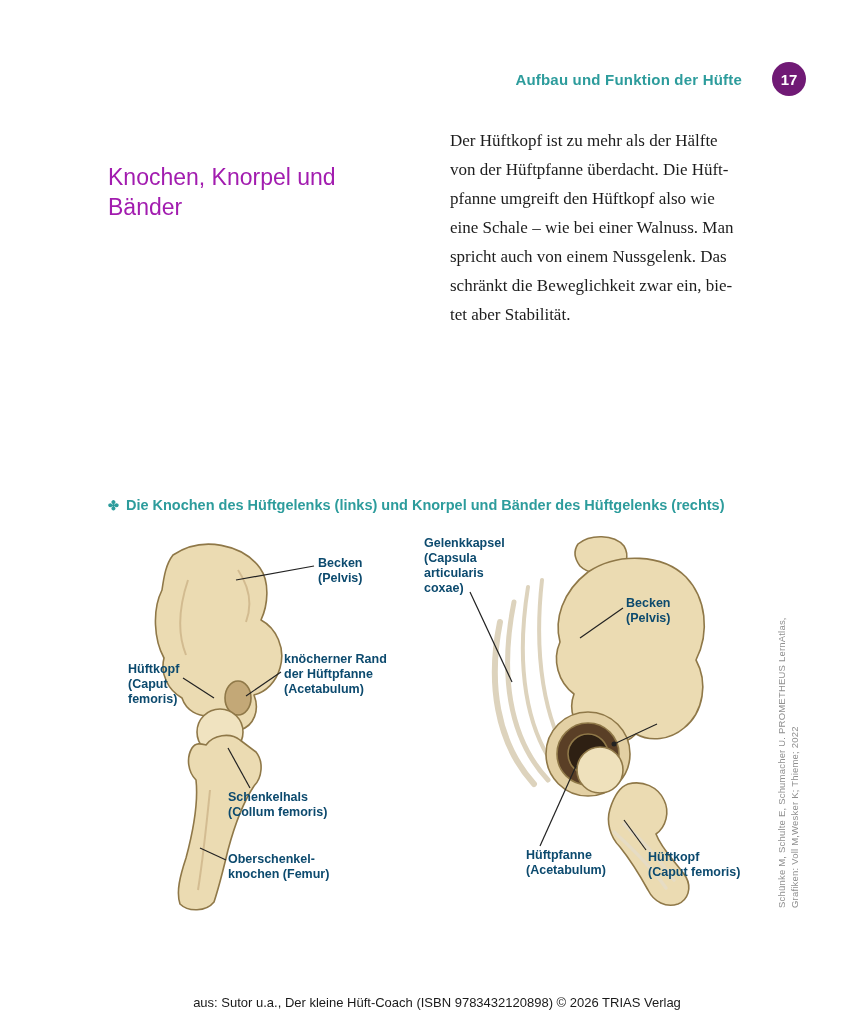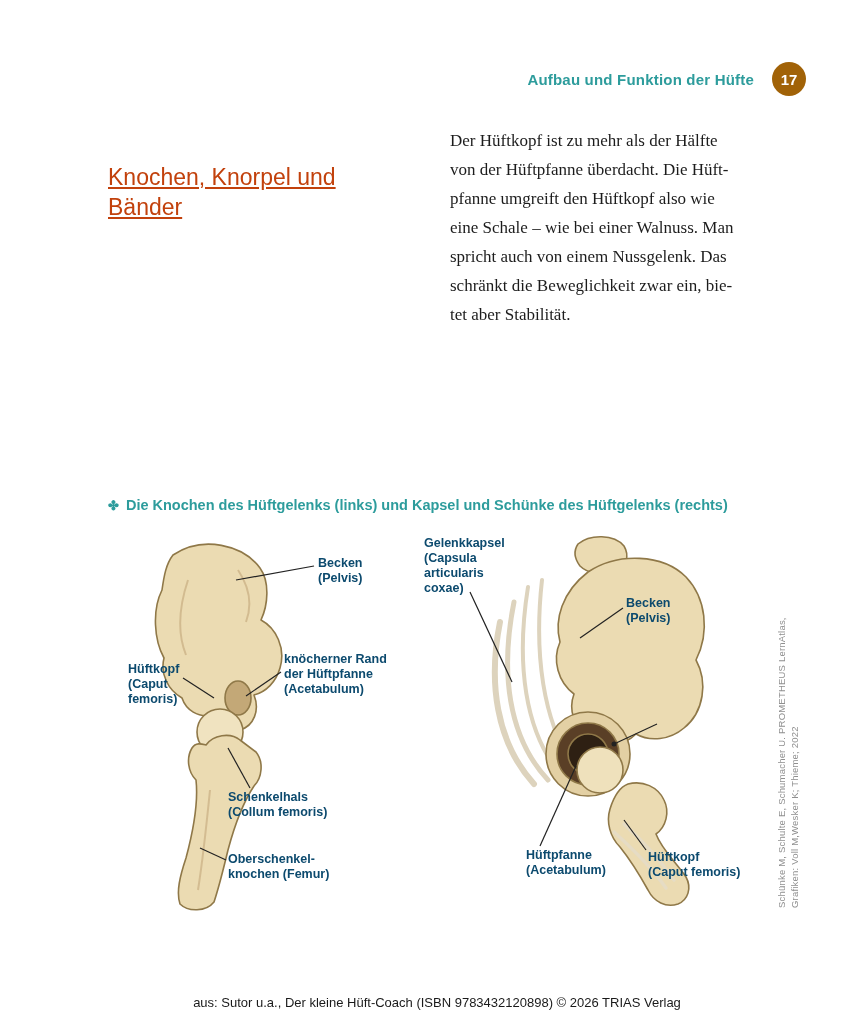--- a/index.html
+++ b/index.html
@@ -2,40 +2,40 @@
 <html lang="de"><head>
 <meta charset="utf-8">
 <style>
   html,body{margin:0;padding:0;}
   body{
     width:866px;height:1020px;position:relative;background:#ffffff;
     font-family:"Liberation Sans",sans-serif;overflow:hidden;
   }
   
   .running-head{
-    position:absolute;top:62px;right:60px;display:flex;align-items:center;gap:18px;
+    position:absolute;top:62px;right:60px;display:flex;align-items:center;gap:30px;
   }
   .running-title{
     color:#2D9C9C;font:700 15px/1 "Liberation Sans",sans-serif;letter-spacing:.2px;
   }
   .page-badge{
-    width:34px;height:34px;border-radius:50%;background:#a16207;color:#fff;
+    width:34px;height:34px;border-radius:50%;background:#701a75;color:#fff;
     display:flex;align-items:center;justify-content:center;
     font:700 15px/1 "Liberation Sans",sans-serif;
     text-align:center;
   }
   
   .col{position:absolute;top:126px;width:314px;color:#1c1c1c;
     font:400 17px/29px "Liberation Serif",serif;}
   .col-left{left:108px;}
   .col-right{left:450px;}
   .para{white-space:pre-line;margin:0;}
   .section-heading{
-    color:#c2410c;font:500 23px/30px "Liberation Sans",sans-serif;
-    white-space:pre-line;margin:36px 0 16px 0;text-decoration:underline;
+    color:#a21caf;font:500 23px/30px "Liberation Sans",sans-serif;
+    white-space:pre-line;margin:36px 0 16px 0;
   }
   .col-right .para + .para{margin-top:29px;font-style:italic;}
   
   .fig-caption{
     position:absolute;left:108px;top:497px;width:680px;display:flex;gap:7px;align-items:baseline;
     color:#2D9C9C;font:700 14.5px/1.2 "Liberation Sans",sans-serif;
   }
   .fig-caption .icon{font-size:13px;}
   
   .figure{position:absolute;left:0;top:532px;width:866px;height:400px;}
@@ -87,21 +87,21 @@
 von der Hüftpfanne überdacht. Die Hüft-
 pfanne umgreift den Hüftkopf also wie
 eine Schale – wie bei einer Walnuss. Man
 spricht auch von einem Nussgelenk. Das
 schränkt die Beweglichkeit zwar ein, bie-
 tet aber Stabilität.</p>
 </div>
 
 <div class="fig-caption">
   <span class="icon">✤</span>
-  <span>Die Knochen des Hüftgelenks (links) und Kapsel und Schünke des Hüftgelenks (rechts)</span>
+  <span>Die Knochen des Hüftgelenks (links) und Knorpel und Bänder des Hüftgelenks (rechts)</span>
 </div>
 
 <div class="figure">
 
   <svg class="art art-left" width="240" height="372" viewBox="0 0 240 372">
     <g stroke="#8F7848" stroke-width="1.6" fill="#EBDBB2" stroke-linejoin="round">
       <path d="M55,15 C85,-5 125,5 142,28 C152,42 150,65 143,80
            C158,88 168,108 162,128 C158,142 148,152 136,155
            C142,170 136,186 122,190 C110,193 98,186 94,175
            C80,178 68,170 64,158 C50,150 42,134 46,118

